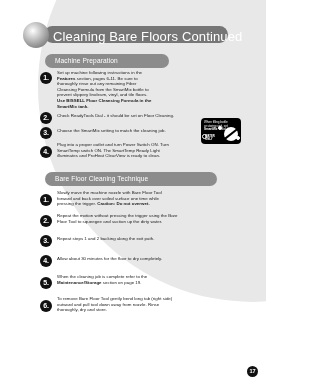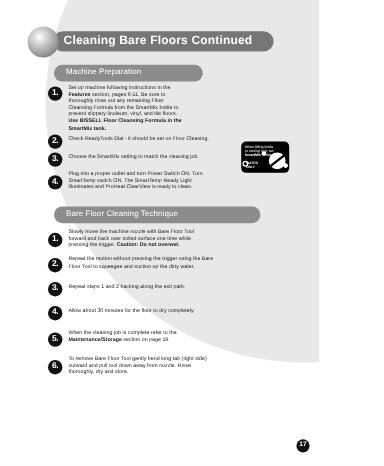--- a/index.html
+++ b/index.html
@@ -42,25 +42,24 @@
     width: 184px;
     height: 17px;
     border-radius: 9px;
     background: #767676;
   }
   #title-text {
     position: absolute;
     left: 53px;
     top: 29px;
     width: 180px;
-    font-size: 10px;
+    font-size: 13px;
     letter-spacing: .15px;
     color: #ffffff;
     white-space: nowrap;
-    font-weight: bold;
   }
   #title-sphere {
     position: absolute;
     left: 23px;
     top: 22px;
     width: 26px;
     height: 26px;
     border-radius: 50%;
     background: radial-gradient(circle at 38% 34%, #ffffff 0%, #e3e3e3 16%, #b6b6b6 44%, #8d8d8d 70%, #6e6e6e 100%);
   }

